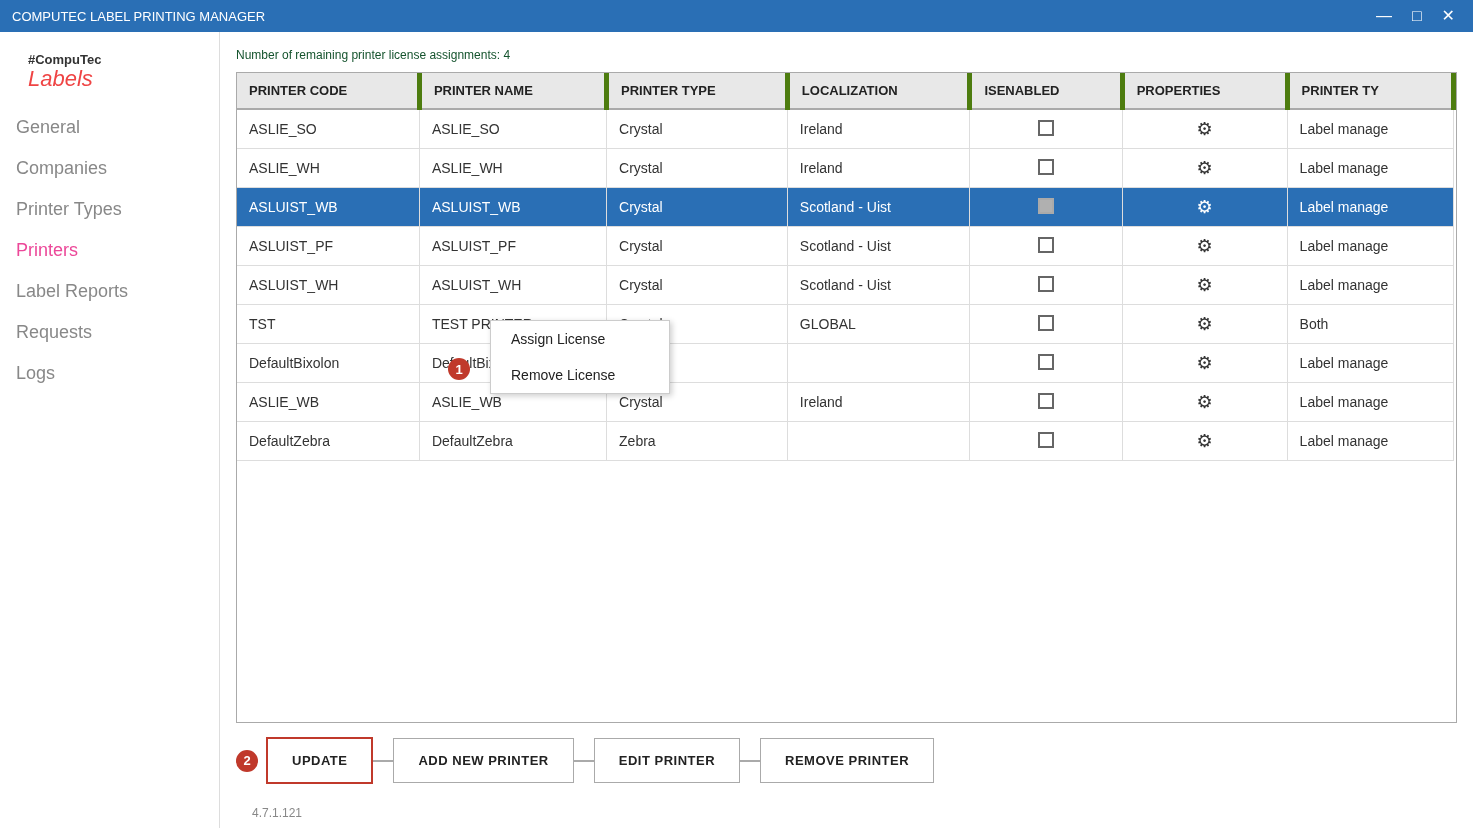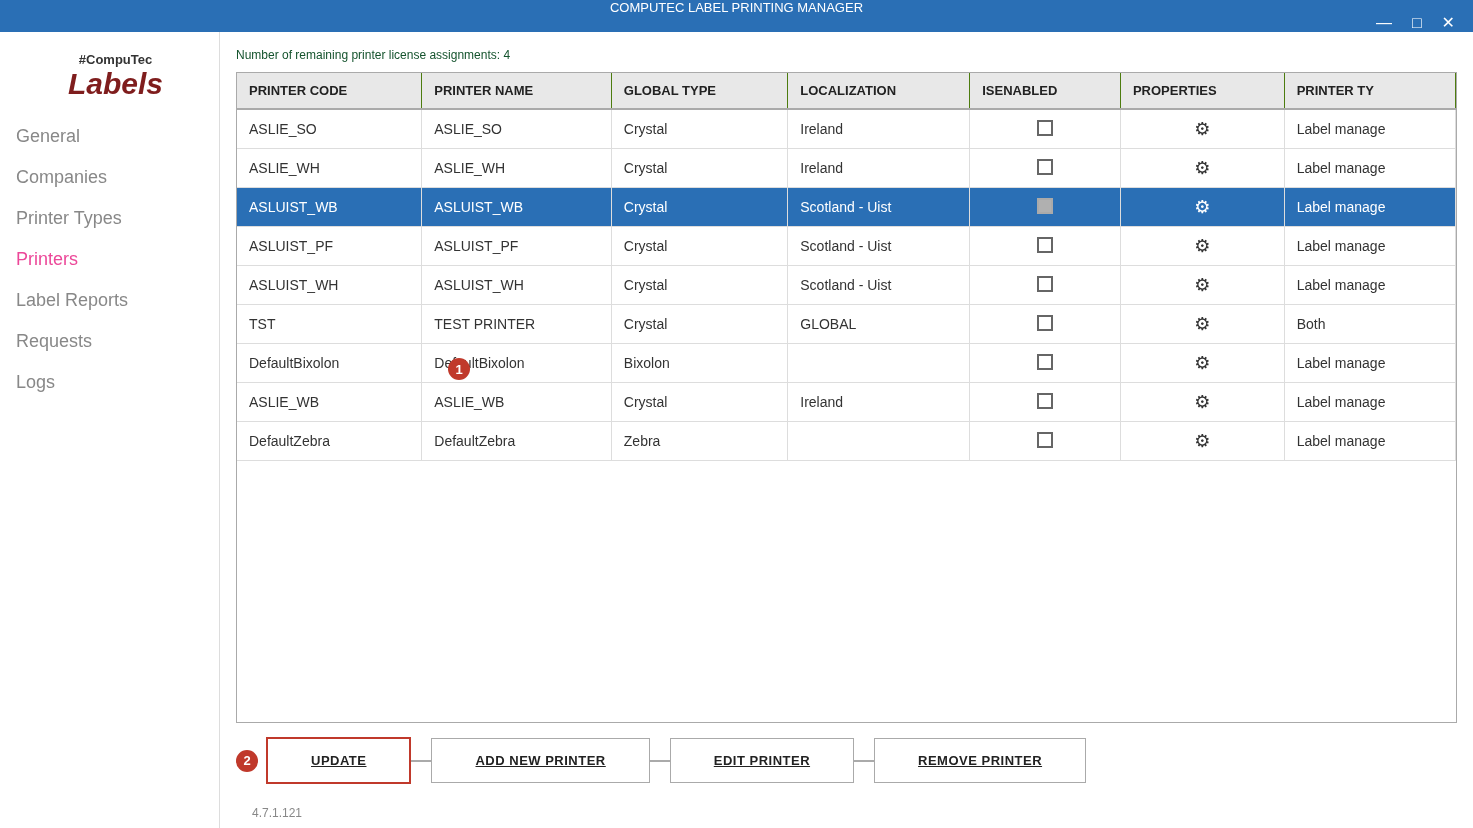--- a/index.html
+++ b/index.html
@@ -15,21 +15,20 @@
     .title-bar {
       background: #2a6fb5;
       color: white;
       height: 32px;
       display: flex;
       align-items: center;
       padding: 0 12px;
       font-size: 13px;
       font-weight: 500;
       flex-shrink: 0;
-      flex-direction: column;
     }
     .title-bar-controls {
       margin-left: auto;
       display: flex;
       gap: 8px;
     }
     .title-bar-btn {
       color: white;
       background: none;
       border: none;
@@ -46,32 +45,31 @@
     }
     .sidebar {
       width: 220px;
       background: white;
       padding: 12px 0 0 0;
       flex-shrink: 0;
       border-right: 1px solid #ddd;
     }
     .sidebar-logo {
       padding: 8px 16px 16px 28px;
-      text-align: center;
     }
     .sidebar-logo .hashtag {
       font-size: 13px;
       font-weight: 600;
       color: #333;
     }
     .sidebar-logo .labels {
-      font-size: 30px;
-      font-weight: 700;
+      font-size: 22px;
+      font-weight: 400;
       font-style: italic;
-      color: #7f1d1d;
+      color: #ef4444;
       line-height: 1.1;
     }
     .sidebar-nav {
       list-style: none;
       padding: 0;
     }
     .sidebar-nav li {
       padding: 10px 16px;
       font-size: 18px;
       color: #888;
@@ -107,21 +105,21 @@
     }
     thead tr {
       background: #e8e8e8;
     }
     thead th {
       padding: 10px 12px;
       text-align: left;
       font-weight: 700;
       font-size: 13px;
       color: #222;
-      border-right: 1px solid #4d7c0f;
+      border-right: 5px solid #4d7c0f;
       border-bottom: 2px solid #aaa;
       white-space: nowrap;
     }
     tbody tr {
       border-bottom: 1px solid #ddd;
     }
     tbody tr.selected {
       background: #2a6fb5;
       color: white;
     }
@@ -159,29 +157,28 @@
     .selected .gear-icon {
       color: white;
     }
     .footer-buttons {
       padding: 14px 0 14px 0;
       display: flex;
       gap: 0;
       align-items: center;
     }
     .footer-btn {
-      padding: 14px 43px;
+      padding: 14px 24px;
       font-size: 13px;
       font-weight: 700;
       letter-spacing: 0.5px;
       background: white;
       border: 1px solid #aaa;
       cursor: pointer;
       color: #222;
-      text-decoration: underline;
     }
     .footer-btn.highlight {
       border: 2px solid #c0392b;
     }
     .footer-connector {
       display: inline-block;
       height: 2px;
       width: 20px;
       background: #aaa;
     }
@@ -253,21 +250,21 @@
 
   <div class="main-content">
     <div class="license-info">Number of remaining printer license assignments:  4</div>
 
     <div class="table-container">
       <table>
         <thead>
           <tr>
             <th>PRINTER CODE</th>
             <th>PRINTER NAME</th>
-            <th>GLOBAL TYPE</th>
+            <th>PRINTER TYPE</th>
             <th>LOCALIZATION</th>
             <th>ISENABLED</th>
             <th>PROPERTIES</th>
             <th>PRINTER TY</th>
           </tr>
         </thead>
         <tbody>
           <tr>
             <td>ASLIE_SO</td>
             <td>ASLIE_SO</td>
@@ -346,20 +343,24 @@
             <td>Zebra</td>
             <td></td>
             <td class="checkbox-cell"><span class="checkbox-unchecked"></span></td>
             <td class="checkbox-cell"><span class="gear-icon">⚙</span></td>
             <td>Label manage</td>
           </tr>
         </tbody>
       </table>
     </div>
 
+    <div class="context-menu">
+      <div class="context-menu-item">Assign License</div>
+      <div class="context-menu-item">Remove License</div>
+    </div>
 
     <div style="position:absolute; left:228px; top:326px; z-index:200;">
       <span class="badge-circle">1</span>
     </div>
 
     <div class="footer-buttons">
       <div style="display:flex;align-items:center;">
         <span class="badge-circle">2</span>
       </div>
       <button class="footer-btn highlight">UPDATE</button>

